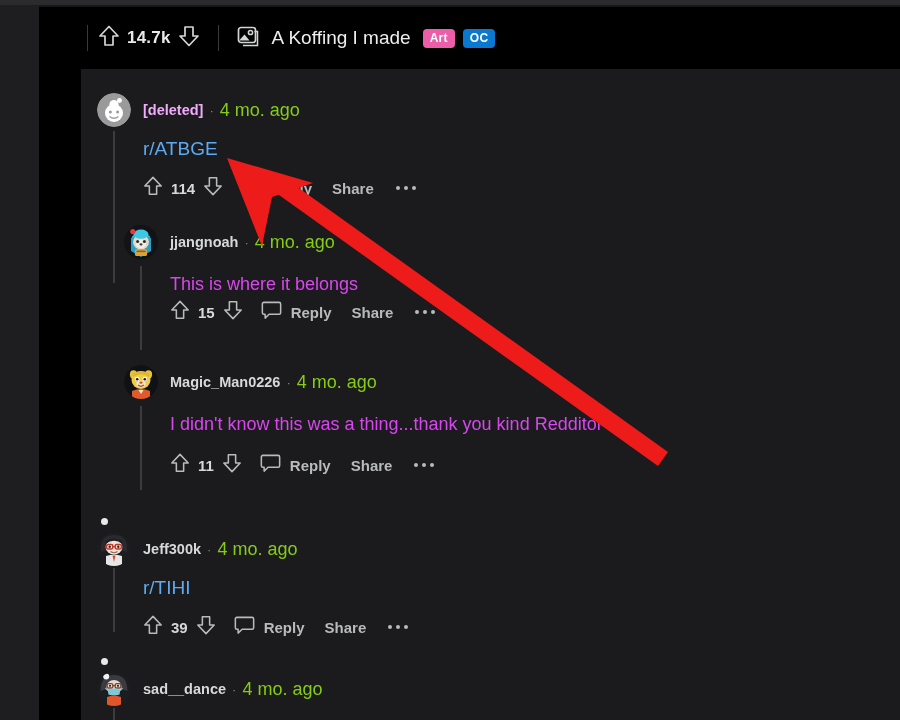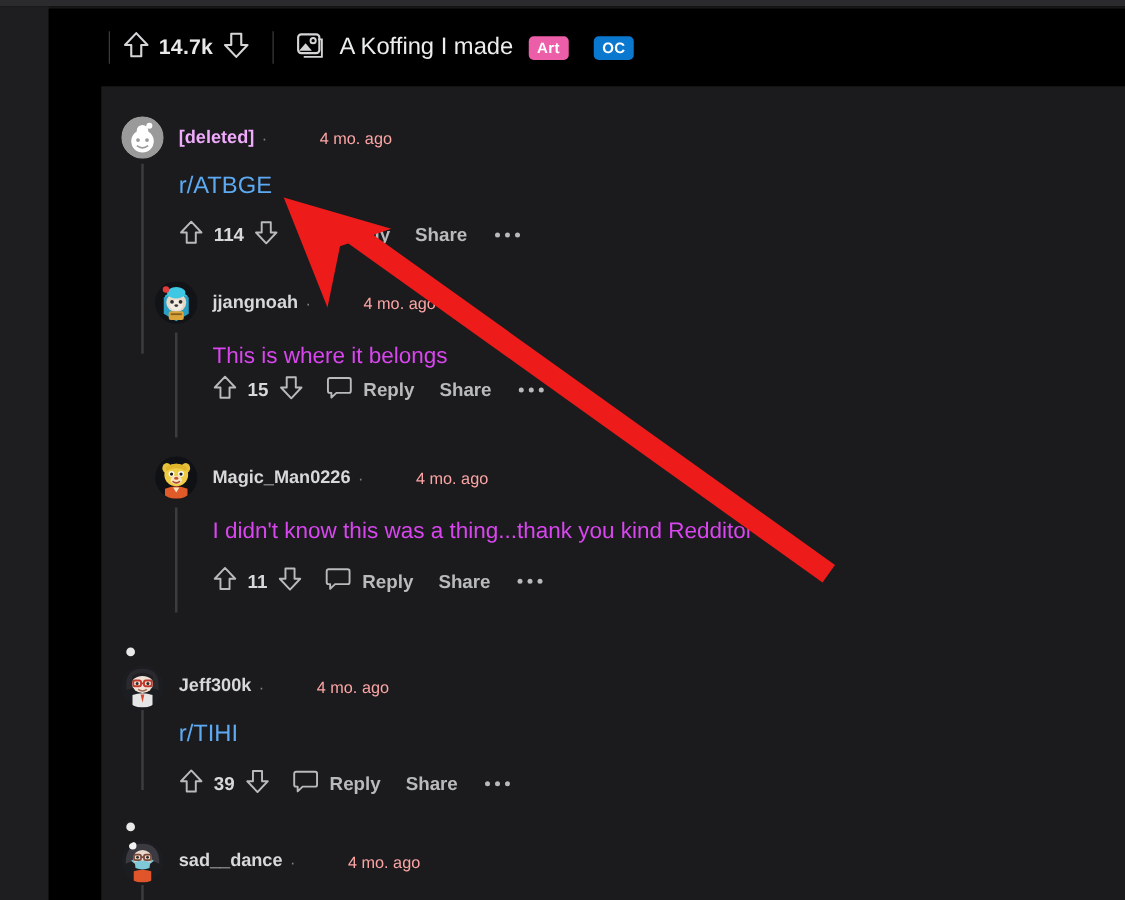--- a/index.html
+++ b/index.html
@@ -21,21 +21,21 @@
   .postbar {
     position: absolute; left: 81px; top: 7px; width: 819px; height: 62px;
     background: #000000;
     display: flex; align-items: center;
   }
   .pb-divider { width: 1px; height: 26px; background: #3a3a3c; margin-left: 6px; }
   .vote-group { display: flex; align-items: center; gap: 7px; margin-left: 10px; }
   .score { color: #e9e9ea; font-size: 17px; font-weight: bold; letter-spacing: .2px; }
   .pb-divider2 { width: 1px; height: 26px; background: #3a3a3c; margin-left: 18px; margin-right: 17px; }
   .post-title { color: #eceded; font-size: 19px; font-weight: 400; margin-left: 12px; white-space: nowrap; }
-  .badges { display: flex; gap: 20px; margin-left: 12px; }
+  .badges { display: flex; gap: 8px; margin-left: 12px; }
   .badge {
     font-size: 12px; font-weight: bold; color: #fff;
     padding: 3px 7px 4px; border-radius: 4px; line-height: 1;
     letter-spacing: .3px;
   }
 
   
   .panel {
     position: absolute; left: 81px; top: 69px; width: 819px; height: 651px;
     background: #1b1b1d;
@@ -44,21 +44,21 @@
   .comment { position: absolute; }
   .c-head { display: flex; align-items: center; height: 34px; }
   .avatar {
     width: 34px; height: 34px; border-radius: 50%;
     flex: 0 0 34px; position: relative; overflow: visible;
   }
   .avatar svg { display: block; border-radius: 50%; }
   .uname { font-size: 14.5px; font-weight: bold; color: #d7d8d9; margin-left: 12px; white-space: nowrap; }
   .uname.deleted { color: #f0abfc; }
   .dot-sep { color: #818384; font-size: 13px; margin: 0 6px; }
-  .age { color: #fca5a5; font-size: 13px; white-space: nowrap; margin-left: 36px; }
+  .age { color: #84cc16; font-size: 18px; white-space: nowrap; }
 
   .c-body { font-size: 18px; color: #d946ef; line-height: 1.35; white-space: nowrap; }
   .sublink {
     color: #5daaf2; text-underline-offset: 3px;
     font-size: 19px; cursor: pointer;
   }
 
   .actions { display: flex; align-items: center; height: 28px; }
   .act-count { color: #d7d8d9; font-size: 15px; font-weight: bold; margin: 0 8px; }
   .act-label { color: #b8babc; font-size: 15px; font-weight: bold; margin-left: 9px; }

